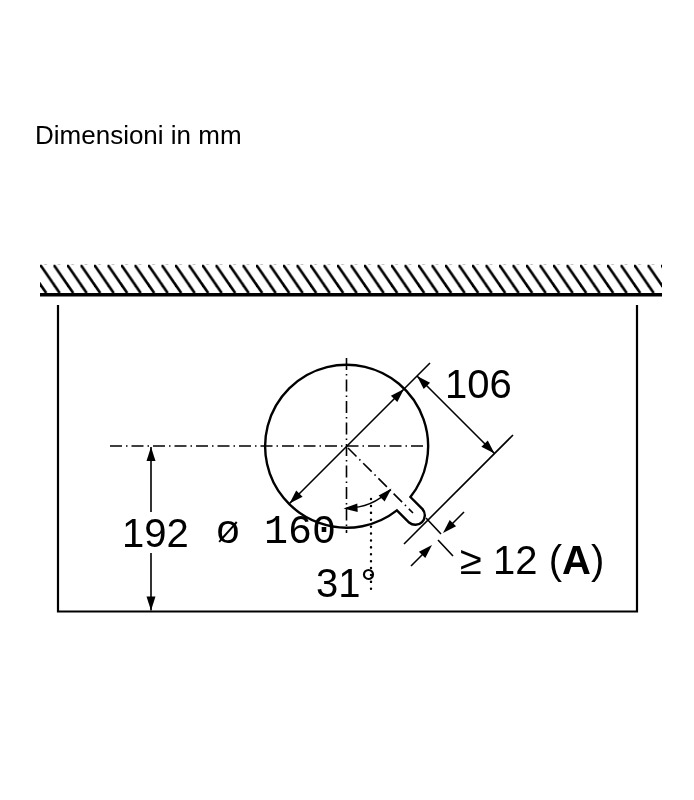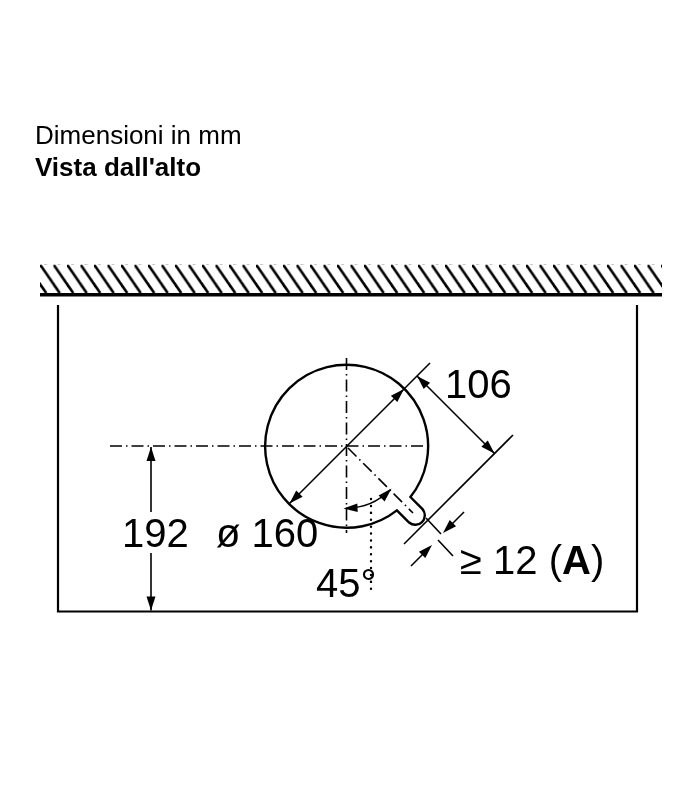--- a/index.html
+++ b/index.html
@@ -12,36 +12,35 @@
     overflow:hidden;
     border-radius:21px;
   }
   .title-block{position:absolute;left:35px;top:119px;font-size:26px;line-height:32px;}
   .title-line1{font-weight:400;}
   .title-line2{font-weight:700;}
   .drawing-svg{position:absolute;left:0;top:0;}
   .dim-label{position:absolute;font-size:40px;line-height:1;white-space:nowrap;}
   .lbl-106{left:445px;top:364px;}
   .lbl-192{left:122px;top:513px;width:52px;text-align:right;background:#fff;}
-  .lbl-160{left:216px;top:513px;}
+  .lbl-160{left:216px;top:513px;font-family:Liberation Mono, monospace;}
   .lbl-45{left:316px;top:563px;}
   .lbl-12{left:460px;top:540px;}
   .lbl-12 .bold-key{font-weight:700;}
   .legend-block{position:absolute;left:35px;top:691px;font-size:33px;line-height:1.2;white-space:nowrap;}
   .legend-key{font-weight:700;}
   .legend-text{font-weight:400;margin-left:0.32em;}
 </style>
 </head>
 <body>
 
 <div class="page">
 
   <div class="title-block">
     <div class="title-line1">Dimensioni in mm</div>
-    <div class="title-line2">Vista dall'alto</div>
   </div>
 
   <svg class="drawing-svg" width="694" height="800" viewBox="0 0 694 800">
     <defs>
       <pattern id="hatch" patternUnits="userSpaceOnUse" x="40" y="264.5" width="13.5" height="28.5">
         <line x1="0" y1="0" x2="19.7" y2="28.5" stroke="#000" stroke-width="2.6"></line>
         <line x1="-13.5" y1="0" x2="6.2" y2="28.5" stroke="#000" stroke-width="2.6"></line>
       </pattern>
     </defs>
 
@@ -94,17 +93,17 @@
       <line x1="151" y1="447" x2="151" y2="512" stroke="#000" stroke-width="1.6"></line>
       <line x1="151" y1="549" x2="151" y2="610.5" stroke="#000" stroke-width="1.6"></line>
       <polygon points="151,447 146.5,461 155.5,461" fill="#000"></polygon>
       <polygon points="151,610.5 146.5,596.5 155.5,596.5" fill="#000"></polygon>
     </g>
   </svg>
 
   <div class="dim-label lbl-106">106</div>
   <div class="dim-label lbl-192">192</div>
   <div class="dim-label lbl-160">ø 160</div>
-  <div class="dim-label lbl-45">45°</div>
+  <div class="dim-label lbl-45">31°</div>
   <div class="dim-label lbl-12"><span>≥ 12 (</span><span class="bold-key">A</span><span>)</span></div>
 
 
 </div>
 
 </body></html>

